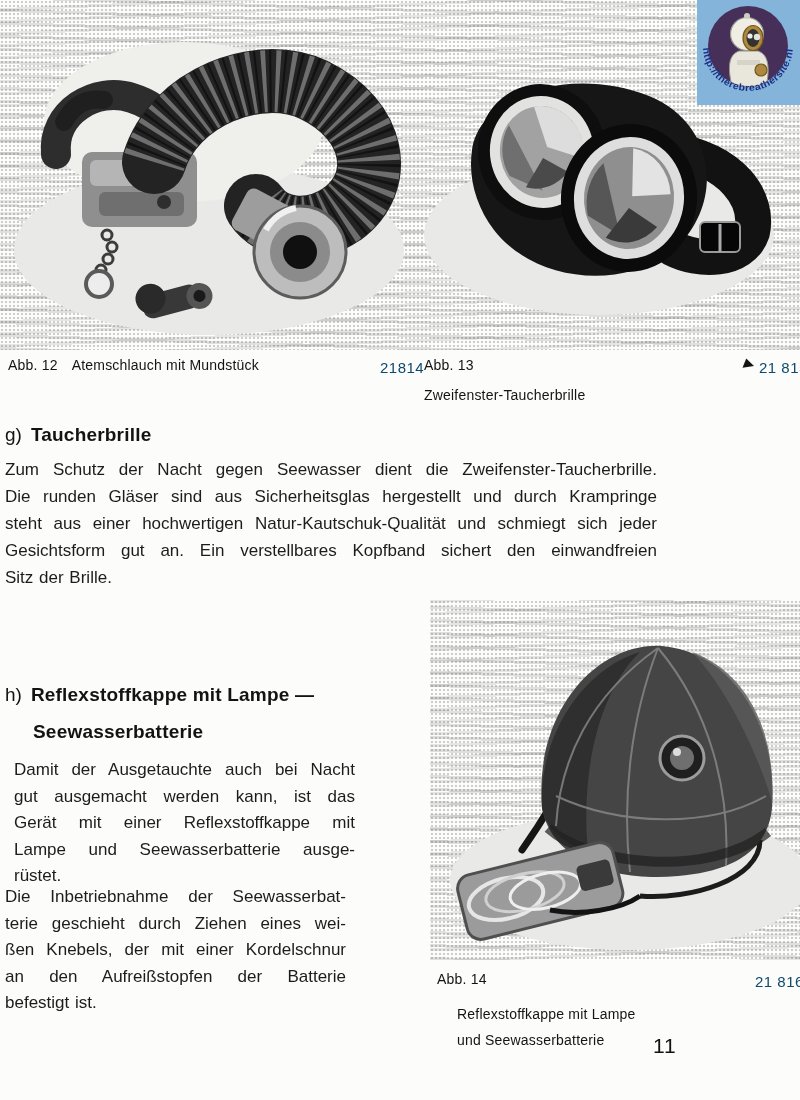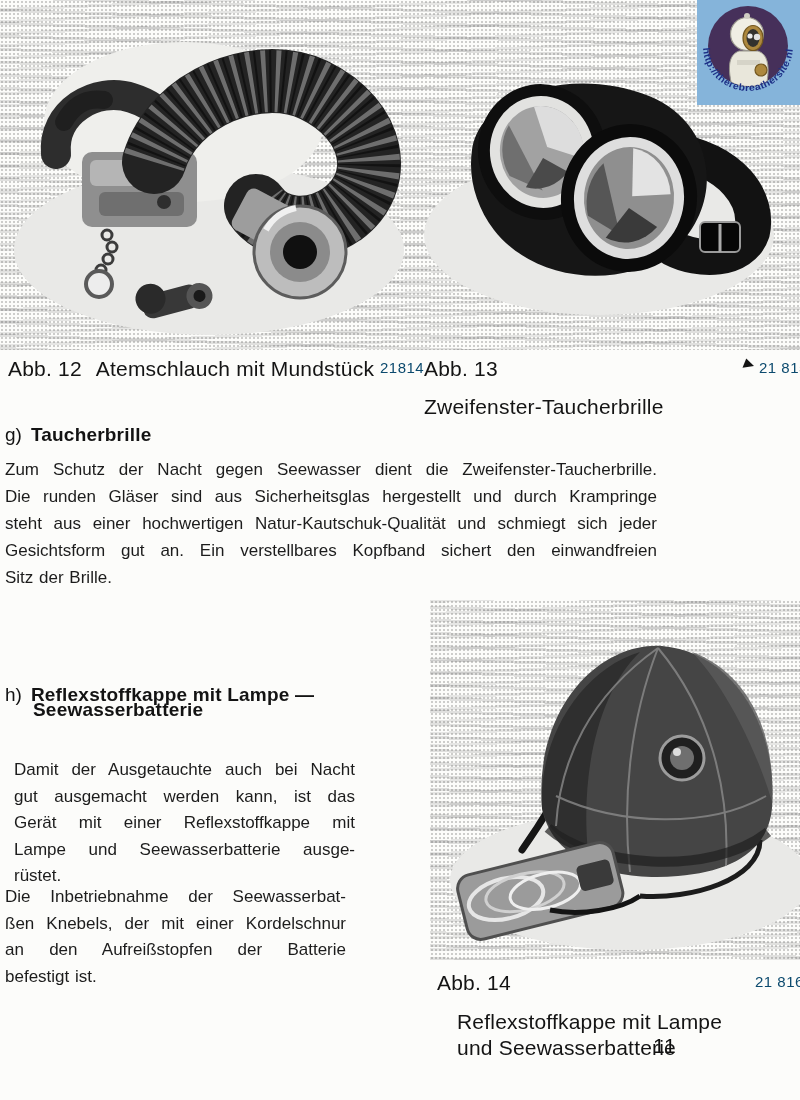--- a/index.html
+++ b/index.html
@@ -12,21 +12,21 @@
   
   .texture {
     background-image:
       radial-gradient(rgba(80,80,80,.28) .7px, rgba(0,0,0,0) 1.3px),
       repeating-linear-gradient(1.8deg, rgba(110,110,110,.20) 0 3px, rgba(0,0,0,0) 3px 13px),
       repeating-linear-gradient(-2.4deg, rgba(120,120,120,.17) 0 3px, rgba(0,0,0,0) 3px 12px);
     background-size:4px 4px, auto, auto;
   }
   .abs { position:absolute; }
   .caption {
-    position:absolute; font-size:21px; display:flex; gap:14px;
+    position:absolute; font-size:14px; display:flex; gap:14px;
     white-space:nowrap; color:#141414; letter-spacing:.2px;
   }
   .photo-id { position:absolute; font-size:15px; letter-spacing:.5px; color:#0c4a6e; white-space:nowrap; }
   .pointer-icon {
     position:absolute; width:0; height:0;
     border-left:10px solid #141414; border-top:4px solid transparent; border-bottom:6px solid transparent;
     transform:rotate(22deg);
   }
   .sec-head { position:absolute; font-size:19px; display:flex; gap:9px; white-space:nowrap; color:#131313; }
   .sec-head .bold, .bold { font-weight:bold; letter-spacing:.2px; }
@@ -145,32 +145,33 @@
       <div>Die runden Gläser sind aus Sicherheitsglas hergestellt und durch Krampringe</div>
       <div>steht aus einer hochwertigen Natur-Kautschuk-Qualität und schmiegt sich jeder</div>
       <div>Gesichtsform gut an. Ein verstellbares Kopfband sichert den einwandfreien</div>
       <div>Sitz der Brille.</div>
     </div>
 
   <div class="sec-head" style="left:5px;top:684px;">
     <span>h)</span>
     <span class="bold">Reflexstoffkappe mit Lampe —</span>
   </div>
-  <div class="sec-head" style="left:33px;top:699px;">
+  <div class="sec-head" style="left:33px;top:721px;">
     <span class="bold">Seewasserbatterie</span>
   </div>
   <div class="para lh265" style="left:14px;top:757px;width:341px;">
       <div>Damit der Ausgetauchte auch bei Nacht</div>
       <div>gut ausgemacht werden kann, ist das</div>
       <div>Gerät mit einer Reflexstoffkappe mit</div>
       <div>Lampe und Seewasserbatterie ausge-</div>
       <div>rüstet.</div>
     </div>
   <div class="para lh265" style="left:5px;top:884px;width:341px;">
       <div>Die Inbetriebnahme der Seewasserbat-</div>
+      <div>terie geschieht durch Ziehen eines wei-</div>
       <div>ßen Knebels, der mit einer Kordelschnur</div>
       <div>an den Aufreißstopfen der Batterie</div>
       <div>befestigt ist.</div>
     </div>
 
   <div class="abs texture" style="left:430px;top:600px;width:370px;height:360px;">
     <svg width="370" height="360" viewBox="0 0 370 360">
       <ellipse cx="200" cy="280" rx="180" ry="70" fill="#e9e9e7"></ellipse>
       <path d="M 150 240 C 110 280 80 300 58 318" stroke="#1c1c1c" stroke-width="6" fill="none"></path>
       <path d="M 330 240 C 330 280 260 300 210 296" stroke="#1c1c1c" stroke-width="5" fill="none"></path>

